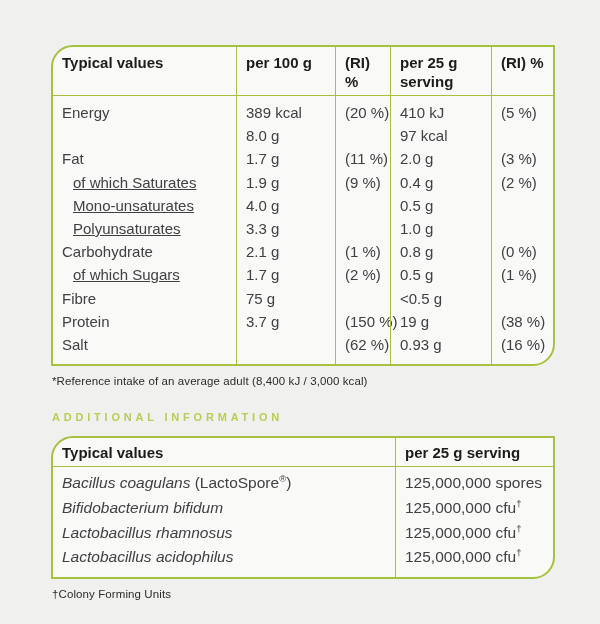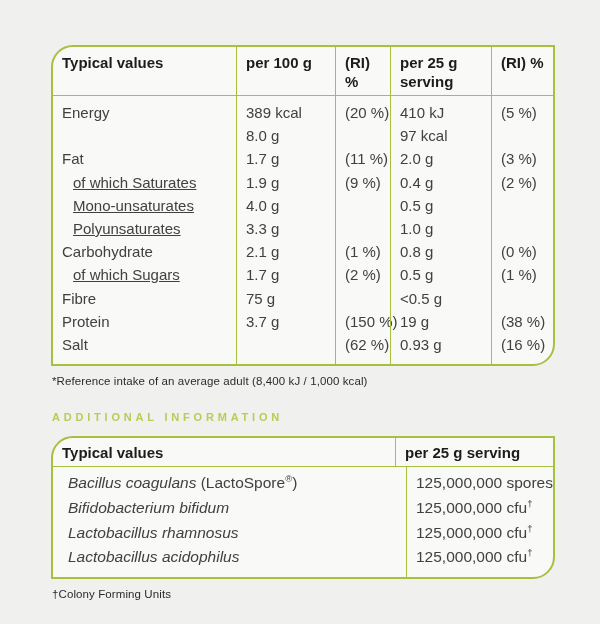--- a/index.html
+++ b/index.html
@@ -35,21 +35,21 @@
   .c0 { width:183px; } .c1 { width:99px; } .c2 { width:55px; }
   .c3 { width:101px; } .c4 { flex:1; }
   .tbody { display:flex; }
   .colx { box-sizing:border-box; padding:5px 0 8px 9px; }
   .ln { height:23.2px; line-height:23.2px; font-size:15px; white-space:nowrap; }
   .ind { padding-left:11px;text-decoration:underline; }
 
   
   .b0 { width:342px; } .b1 { flex:1; }
   .hc2 { padding:5px 4px 4px 9px; }
-  .colx2 { box-sizing:border-box; padding:4px 0 7px 9px;margin-left:6px; }
+  .colx2 { box-sizing:border-box; padding:4px 0 7px 9px; }
   .ln2 { height:24.8px; line-height:24.8px; font-size:15.5px; white-space:nowrap; }
   .sp { font-style:italic; }
   sup { font-size:9.5px; vertical-align:super; line-height:0; }
 
   .note { font-size:11.5px; color:#2b2b29; margin:9px 0 0 1px; letter-spacing:0.1px; }
   .add-head {
     margin:24px 0 13px 1px;
     font-size:11px; font-weight:bold;
     letter-spacing:3.8px;
     color:#b9cc55;
@@ -129,21 +129,21 @@
         <div class="ln"></div>
         <div class="ln">(0 %)</div>
         <div class="ln">(1 %)</div>
         <div class="ln"></div>
         <div class="ln">(38 %)</div>
         <div class="ln">(16 %)</div>
       </div>
     </div>
   </div>
 
-  <div class="note">*Reference intake of an average adult (8,400 kJ / 1,000 kcal)</div>
+  <div class="note">*Reference intake of an average adult (8,400 kJ / 3,000 kcal)</div>
 
   <div class="add-head">ADDITIONAL INFORMATION</div>
 
   <div class="tbl">
     <div class="thead">
       <div class="hc hc2 b0">Typical values</div>
       <div class="hc hc2 b1 vline">per 25 g serving</div>
     </div>
     <div class="tbody">
       <div class="colx2 b0">

